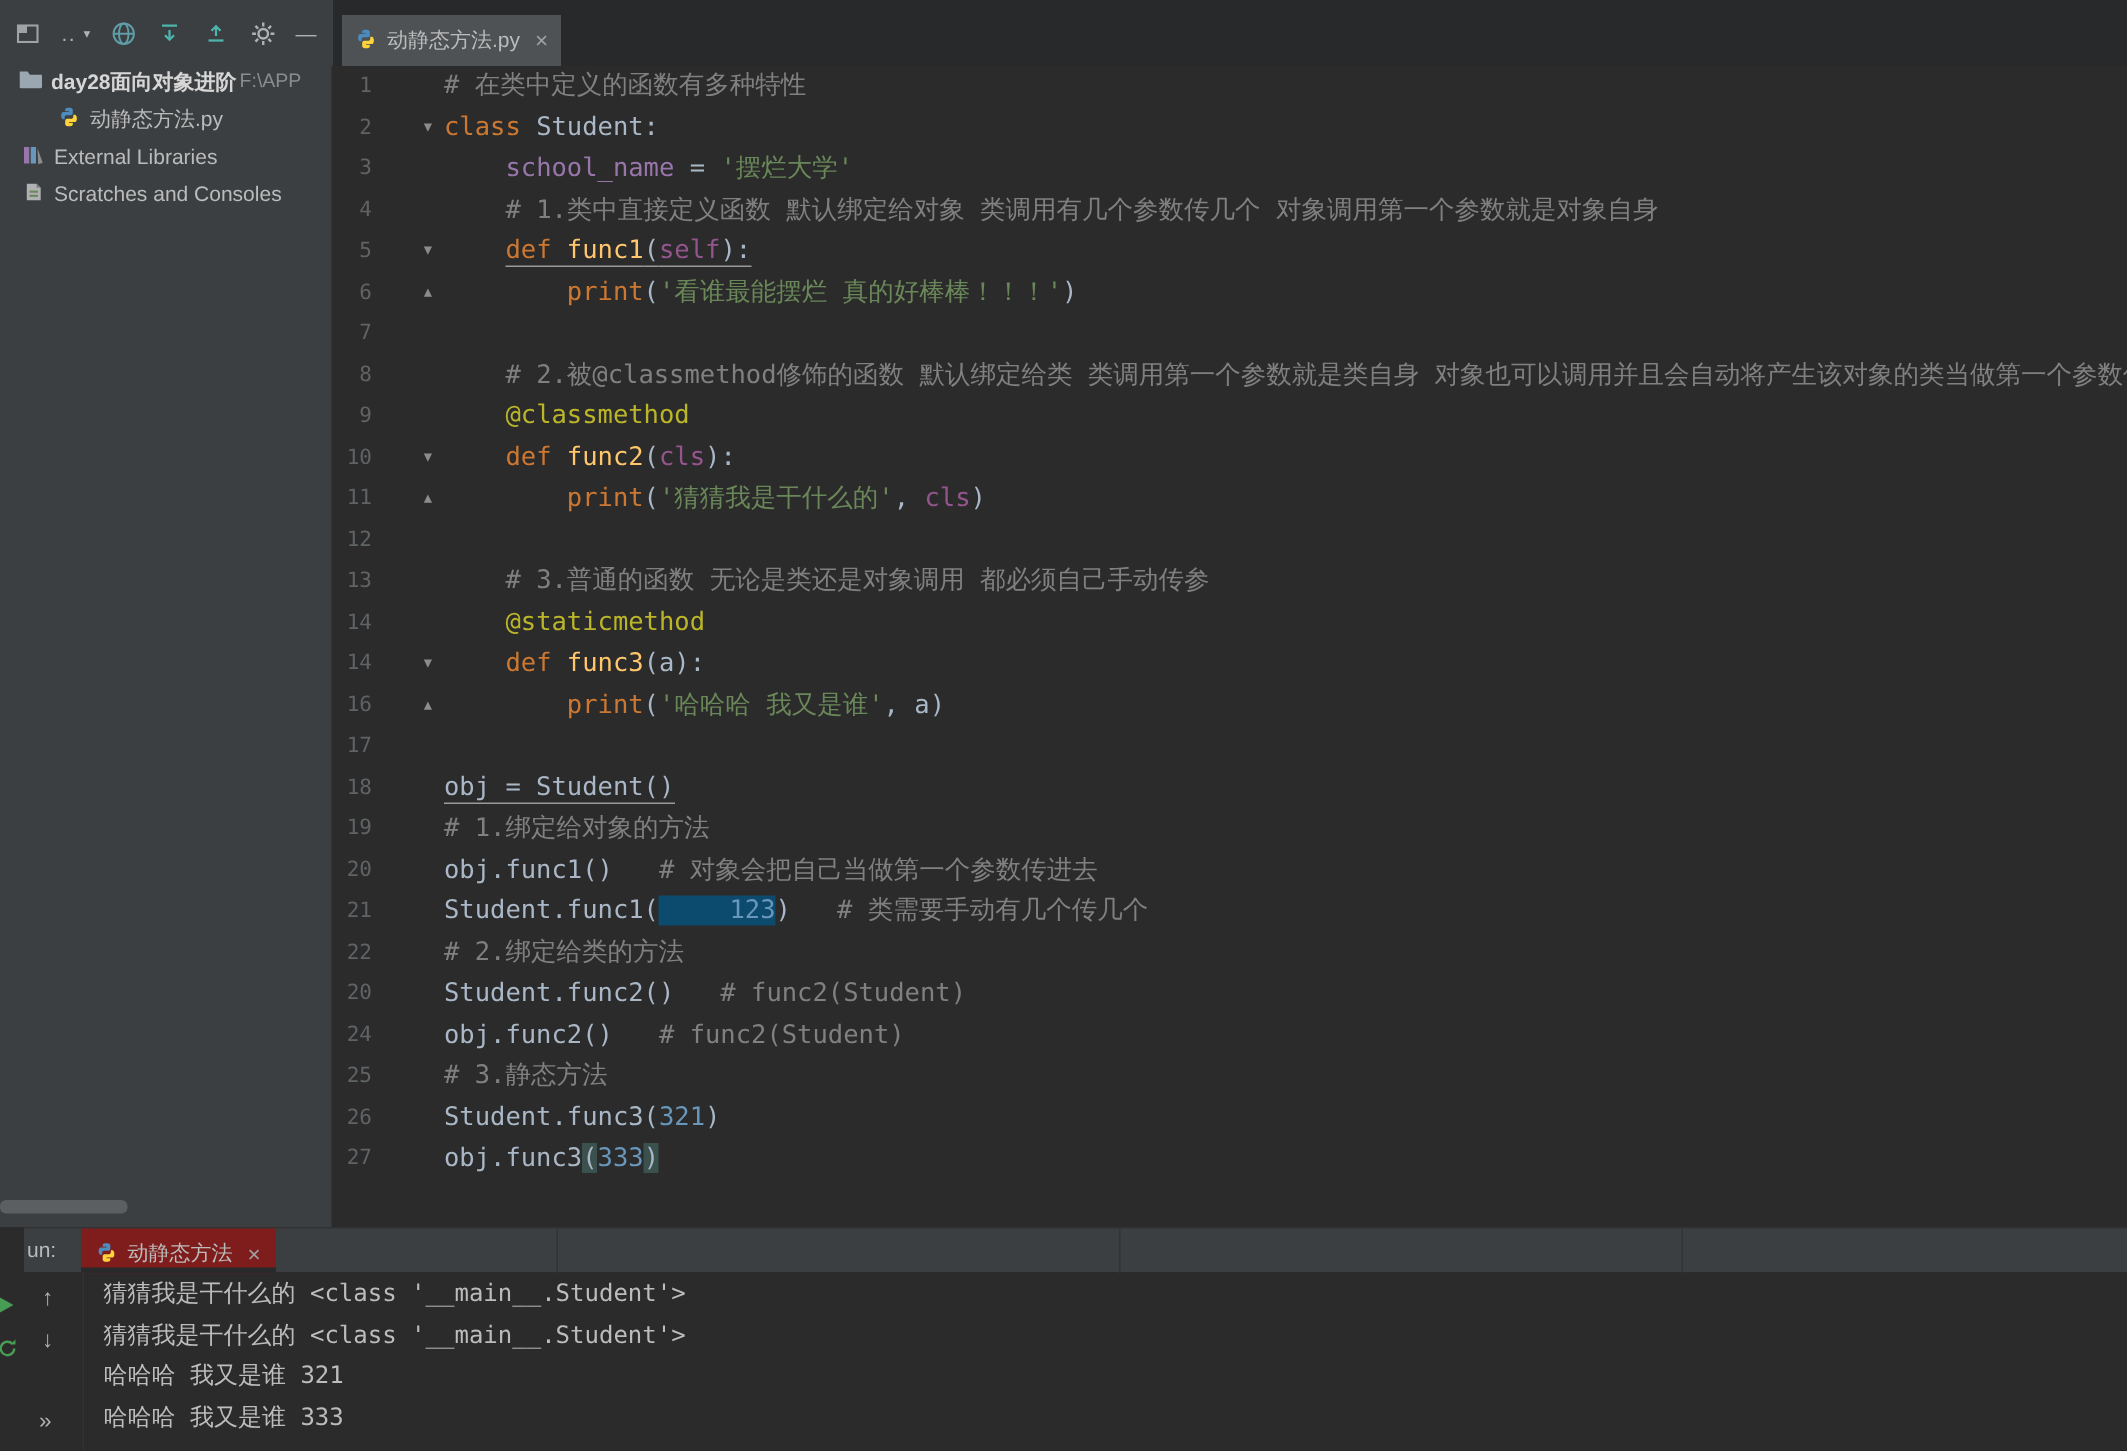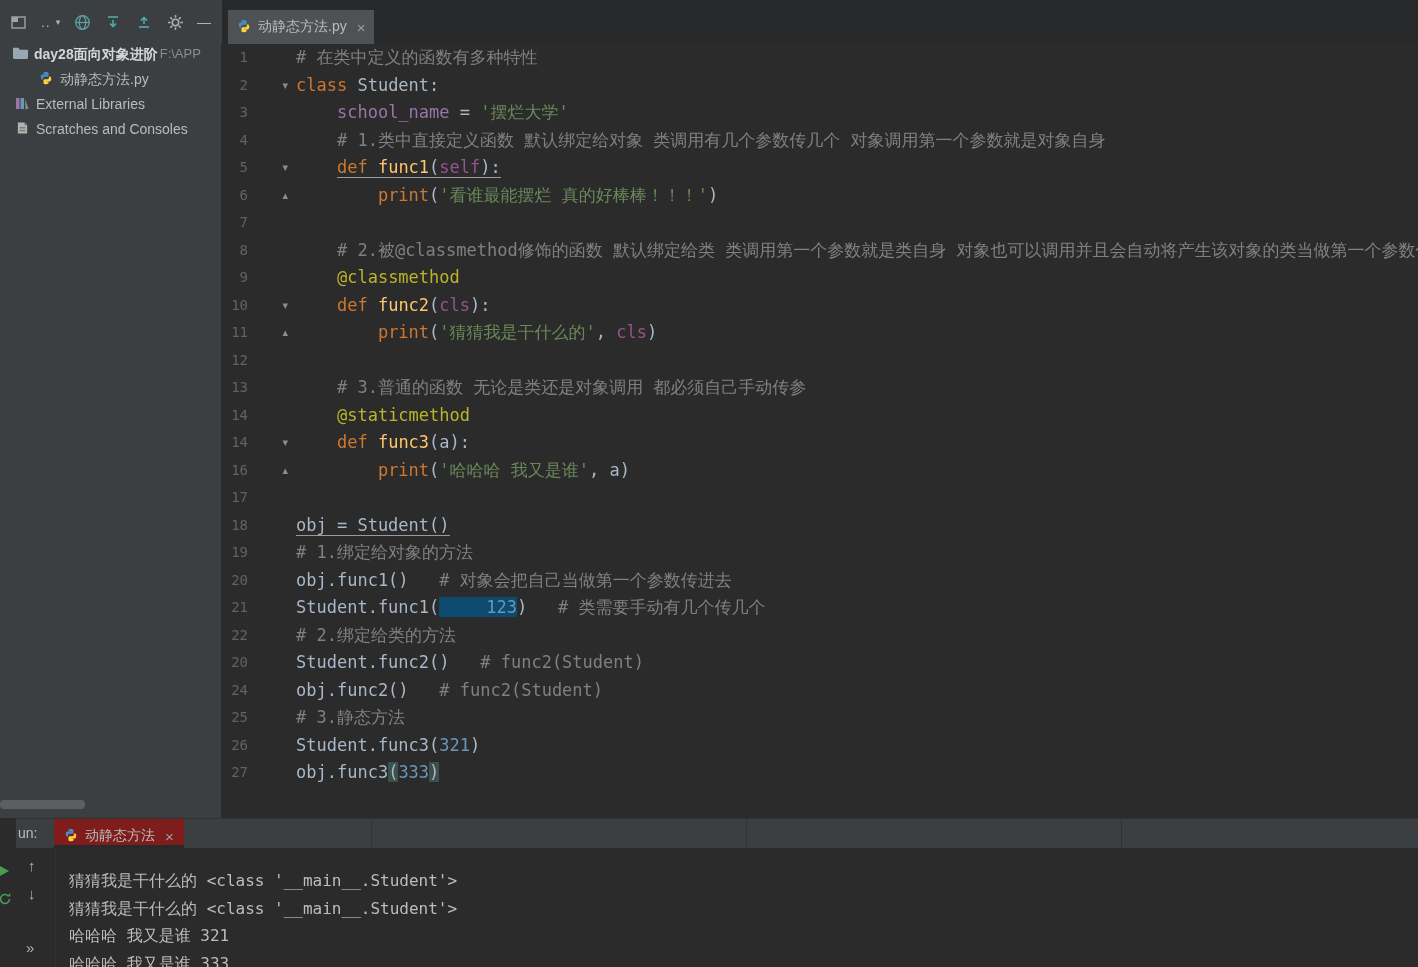--- a/index.html
+++ b/index.html
@@ -49,21 +49,21 @@
   
   .run-panel{position:absolute;left:0;top:818px;width:1418px;height:149px;background:#2b2b2b;}
   .run-tabbar{position:absolute;left:16px;top:0;width:1418px;height:30px;background:#3c3f41;
     border-top:1px solid #323232;}
   .run-label{position:absolute;left:2px;top:6px;color:#bbbbbb;font-size:14px;}
   .run-tab{position:absolute;left:38px;top:0;height:30px;display:flex;align-items:flex-end;gap:7px;
     padding:0 10px;color:#bbbbbb;font-size:14px;background:#7f1d1d;border-bottom:4px solid #28292b;}
   .run-sep{position:absolute;top:0;width:1px;height:30px;background:#313335;}
   .run-toolbar{position:absolute;left:0;top:30px;width:56px;height:119px;border-right:1px solid #323232;}
   .rt-ic{position:absolute;color:#afb1b3;font-size:15px;line-height:1;}
-  .console{position:absolute;left:57px;top:30px;right:0;height:119px;padding:19px 0 0 12px;overflow:hidden;}
+  .console{position:absolute;left:57px;top:30px;right:0;height:119px;padding:0 0 0 12px;overflow:hidden;}
   .console-line{height:27.5px;line-height:27.5px;color:#bcbcbc;font-size:16px;
     font-family:"DejaVu Sans Mono",monospace;white-space:pre;}
 </style>
 </head>
 <body>
 
 <div class="stage">
 
   <div class="topbar">
     <div class="topbar-left">

